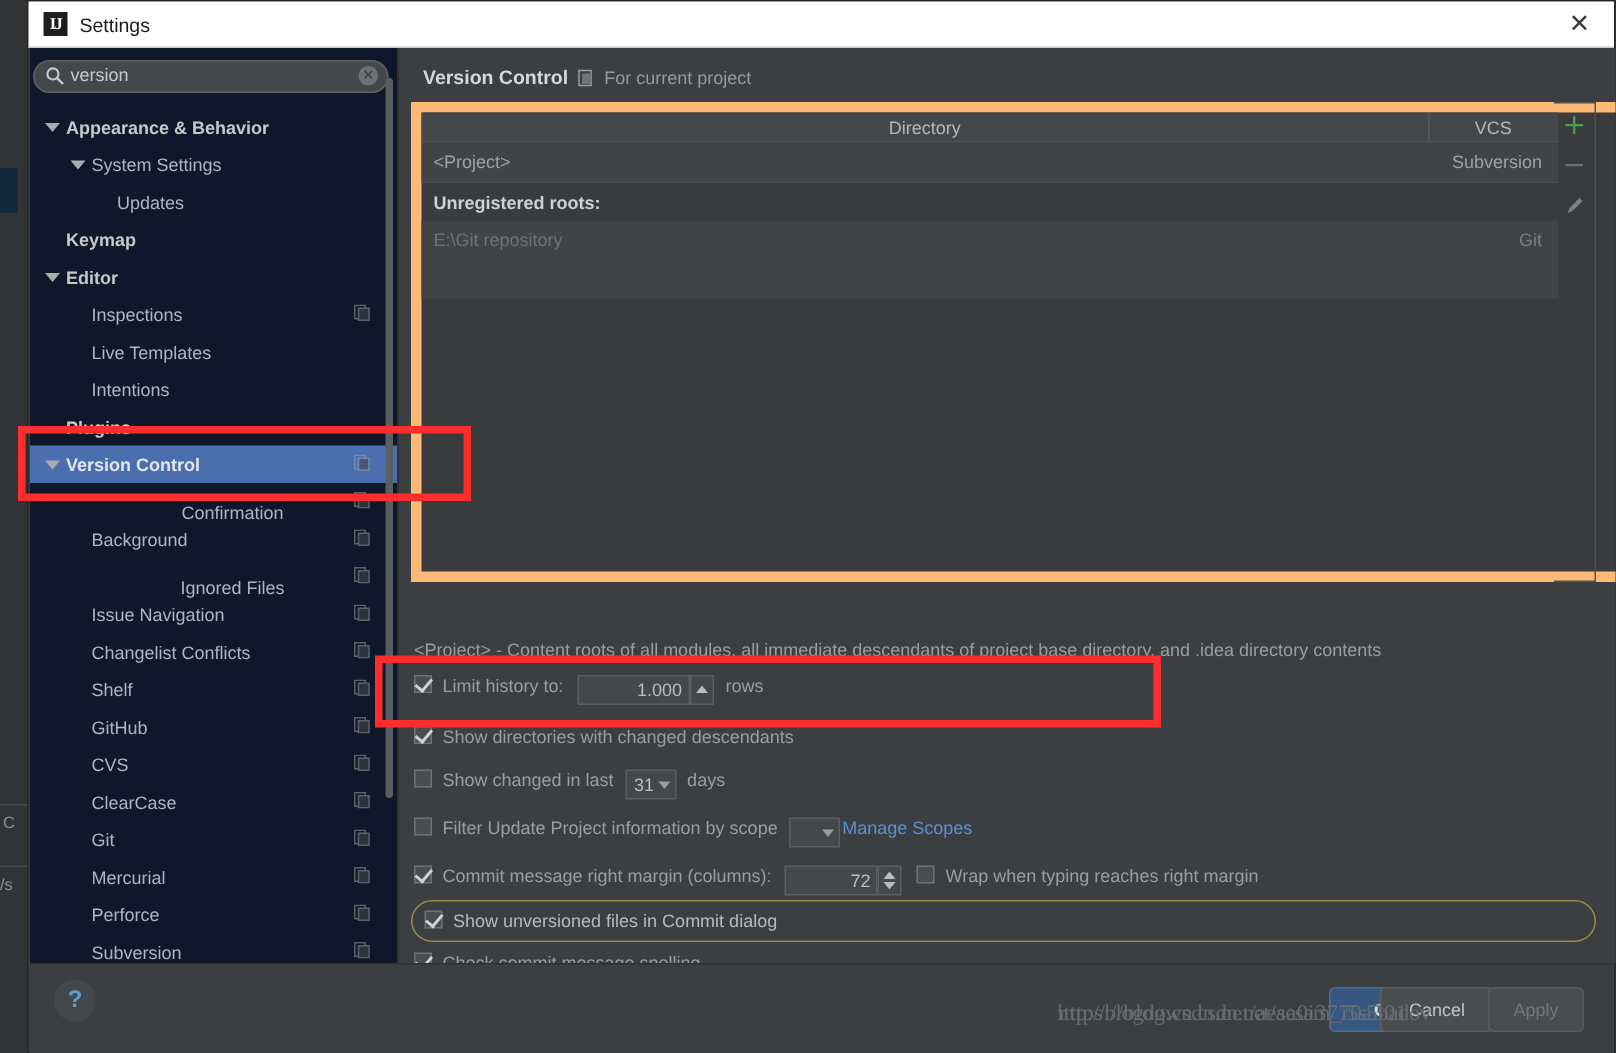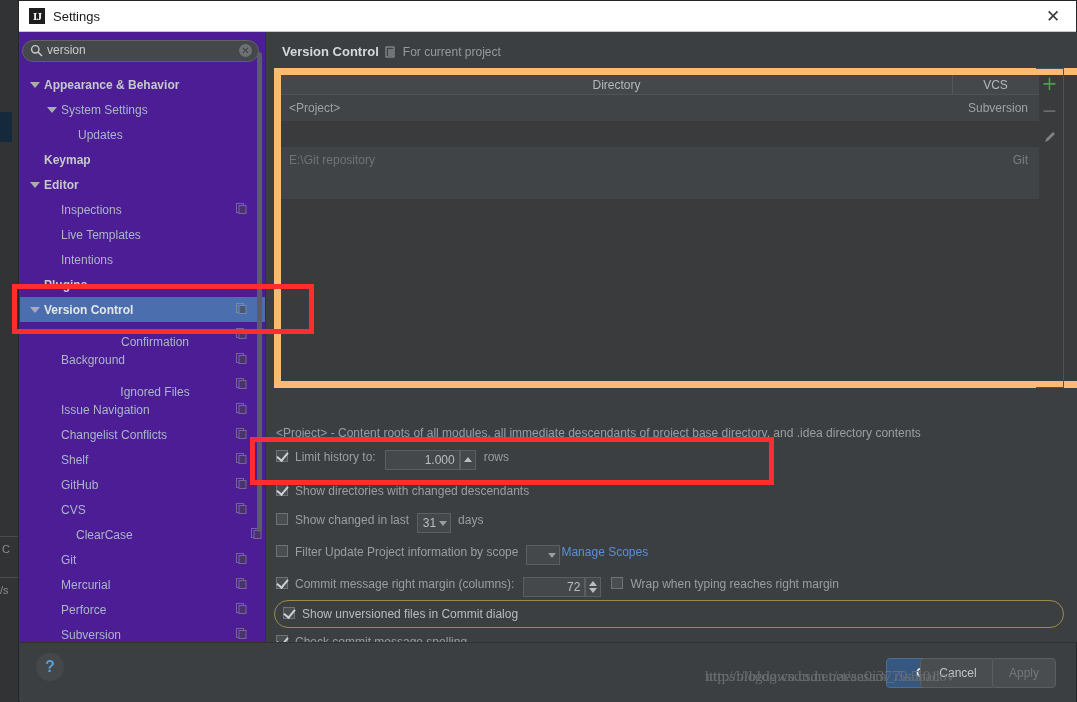--- a/index.html
+++ b/index.html
@@ -47,21 +47,21 @@
   .tb-title { font-size:13px; color:#1a1a1a; }
   .tb-close {
     position:absolute; right:0; top:0; width:46px; height:30px;
     display:flex; align-items:center; justify-content:center;
     color:#3b3b3b; font-size:17px; font-family:"DejaVu Sans", sans-serif;
   }
 
   
   .leftpane {
     position:absolute; left:1px; top:31px; width:245px; height:610px;
-    background:#4c1d95; overflow:hidden;
+    background:#0f172a; overflow:hidden;
   }
   .searchwrap { position:absolute; left:2px; top:8px; width:237px; height:22px; }
   .searchbox {
     position:absolute; left:0; top:0; width:237px; height:22px;
     background:#45484a; border:1px solid #5e6265; border-radius:11px;
     box-sizing:border-box;
   }
   .search-icon {
     position:absolute; left:8px; top:4px; width:13px; height:13px;
   }
@@ -372,21 +372,21 @@
             </svg>
           </div>
           <div class="tnode" style="top: 425px; padding-left: 25px;">
             <span class="tw"></span>
             <span class="tlabel">CVS</span>
             <svg class="copyico" viewBox="0 0 11 11">
               <rect x="0.5" y="0.5" width="7" height="9" fill="none" stroke="#9aa0a4"></rect>
               <rect x="3" y="2.5" width="7" height="8" fill="#45484a" stroke="#9aa0a4"></rect>
             </svg>
           </div>
-          <div class="tnode" style="top: 450px; padding-left: 25px; margin-left: 15px;">
+          <div class="tnode" style="top: 450px; padding-left: 25px;">
             <span class="tw"></span>
             <span class="tlabel">ClearCase</span>
             <svg class="copyico" viewBox="0 0 11 11">
               <rect x="0.5" y="0.5" width="7" height="9" fill="none" stroke="#9aa0a4"></rect>
               <rect x="3" y="2.5" width="7" height="8" fill="#45484a" stroke="#9aa0a4"></rect>
             </svg>
           </div>
           <div class="tnode" style="top: 475px; padding-left: 25px;">
             <span class="tw"></span>
             <span class="tlabel">Git</span>
@@ -439,20 +439,24 @@
         <div class="rowshade" style="top:72px;height:52px;"></div>
 
         <div class="thead">
           <div class="th dir">Directory</div>
           <div class="th vcs">VCS</div>
         </div>
 
         <div class="trow" style="top:20px;">
           <div class="tcell-dir">&lt;Project&gt;</div>
           <div class="tcell-vcs">Subversion</div>
+        </div>
+        <div class="trow sep" style="top:46px;">
+          <div class="tcell-dir bold">Unregistered roots:</div>
+          <div class="tcell-vcs"></div>
         </div>
         <div class="trow" style="top:72px;">
           <div class="tcell-dir dim">E:\Git repository</div>
           <div class="tcell-vcs dim">Git</div>
         </div>
       </div>
 
       <div class="sidetools">
         <div class="stool" style="top:0px;">
           <span class="plus-icon">+</span>

